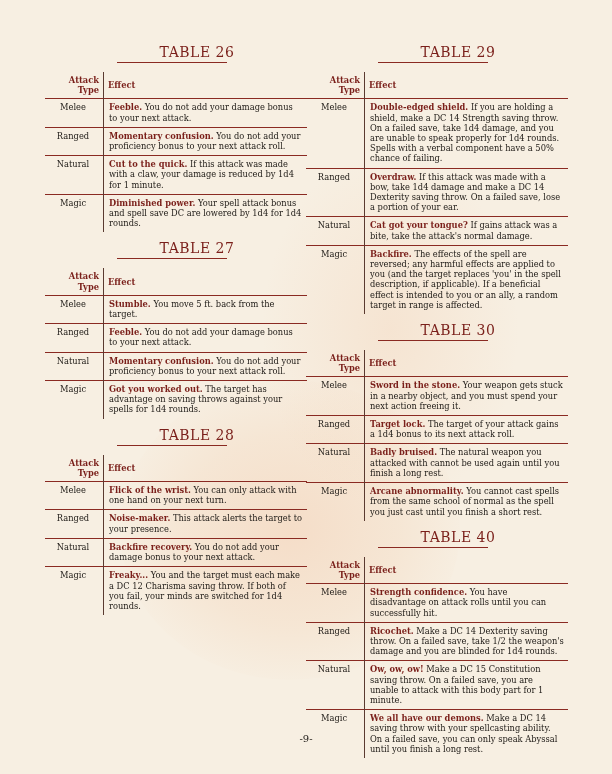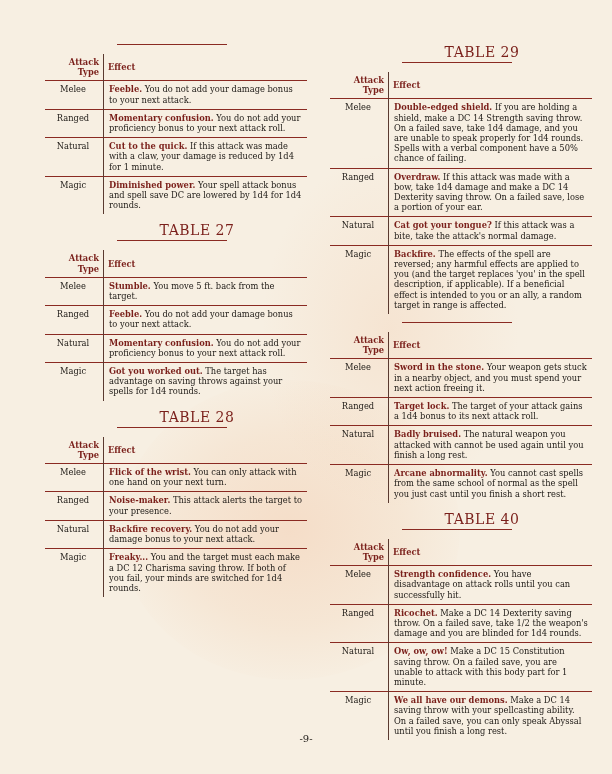--- a/index.html
+++ b/index.html
@@ -16,21 +16,21 @@
     pointer-events:none;
   }
   .bg-stain2 {
     position:absolute; left:260px; top:150px; width:260px; height:360px;
     border-radius:50%;
     background:radial-gradient(ellipse at center, rgba(240,185,145,0.20) 0%, rgba(247,239,226,0) 70%);
     pointer-events:none;
   }
   .col { position:absolute; width:262px; }
   .col.left { left:45px; top:44px; }
-  .col.right { left:330px; top:44px; }
+  .col.right { left:306px; top:44px; }
   .table-block { margin-bottom:8px; }
   .table-title {
     text-align:center; color:#7a1f1a; font-family:"DejaVu Serif", serif;
     font-size:14px; letter-spacing:0.5px; margin-left:42px; padding-bottom:2px;
   }
   .title-rule { height:1px; background:#8a2a22; width:110px; margin:0 0 9px 72px; }
   table { border-collapse:collapse; width:262px; font-size:8.3px; line-height:10.2px; }
   th { text-align:left; font-weight:bold; color:#7a1f1a; padding:3px 5px 3px 4px; }
   th.type { text-align:right; width:52px; border-right:1px solid #5a3a30; padding-left:2px; padding-right:4px; }
   thead tr { border-bottom:1px solid #8a2a22; }
@@ -46,20 +46,21 @@
 </style>
 </head>
 <body>
 
 <div class="bg-stain"></div>
 <div class="bg-stain2"></div>
 
 <div class="col left">
 
   <div class="table-block">
+    <div class="table-title">TABLE 26</div>
     <div class="title-rule"></div>
     <table>
       <thead>
           <tr>
         <th class="type">Attack Type</th>
         <th>Effect</th>
       </tr>
         </thead>
       <tbody>
         <tr>
@@ -161,31 +162,32 @@
         <tr>
             <td class="type">Melee</td>
             <td><span class="eff-name">Double-edged shield.</span><span> If you are holding a shield, make a DC 14 Strength saving throw. On a failed save, take 1d4 damage, and you are unable to speak properly for 1d4 rounds. Spells with a verbal component have a 50% chance of failing.</span></td>
           </tr>
         <tr>
             <td class="type">Ranged</td>
             <td><span class="eff-name">Overdraw.</span><span> If this attack was made with a bow, take 1d4 damage and make a DC 14 Dexterity saving throw. On a failed save, lose a portion of your ear.</span></td>
           </tr>
         <tr>
             <td class="type">Natural</td>
-            <td><span class="eff-name">Cat got your tongue?</span><span> If this attack was a bite, take the attack's normal damage.</span></td>
+            <td><span class="eff-name">Cat got your tongue?</span><span> If gains attack was a bite, take the attack's normal damage.</span></td>
           </tr>
         <tr>
             <td class="type">Magic</td>
             <td><span class="eff-name">Backfire.</span><span> The effects of the spell are reversed; any harmful effects are applied to you (and the target replaces 'you' in the spell description, if applicable). If a beneficial effect is intended to you or an ally, a random target in range is affected.</span></td>
           </tr>
       </tbody>
     </table>
   </div>
 
   <div class="table-block">
+    <div class="table-title">TABLE 30</div>
     <div class="title-rule"></div>
     <table>
       <thead>
           <tr>
         <th class="type">Attack Type</th>
         <th>Effect</th>
       </tr>
         </thead>
       <tbody>
         <tr>

